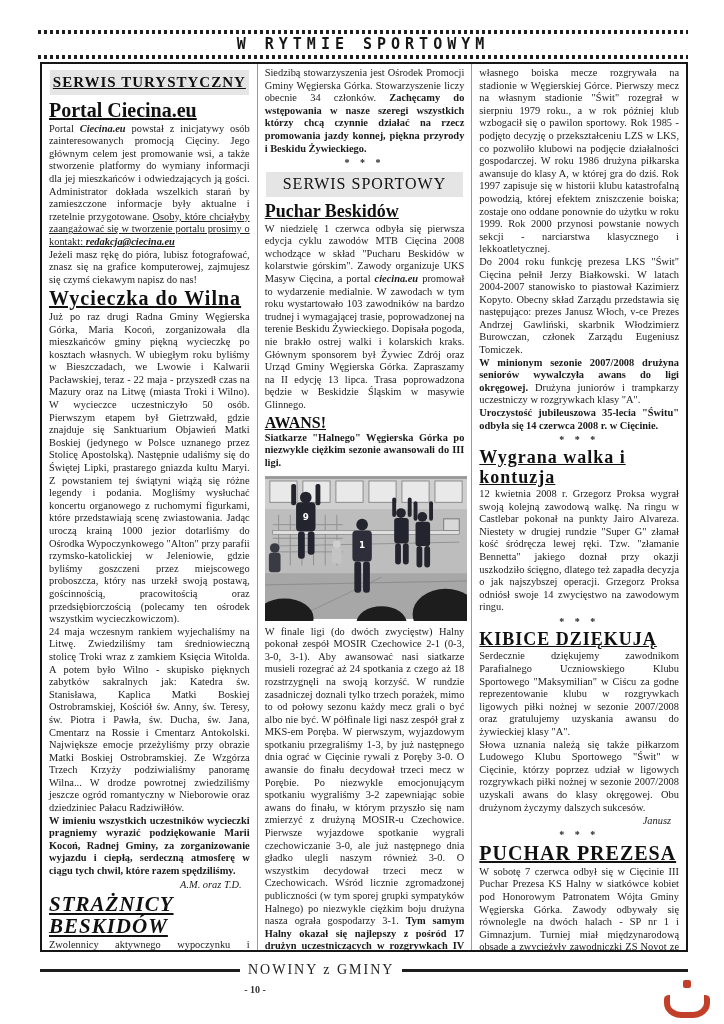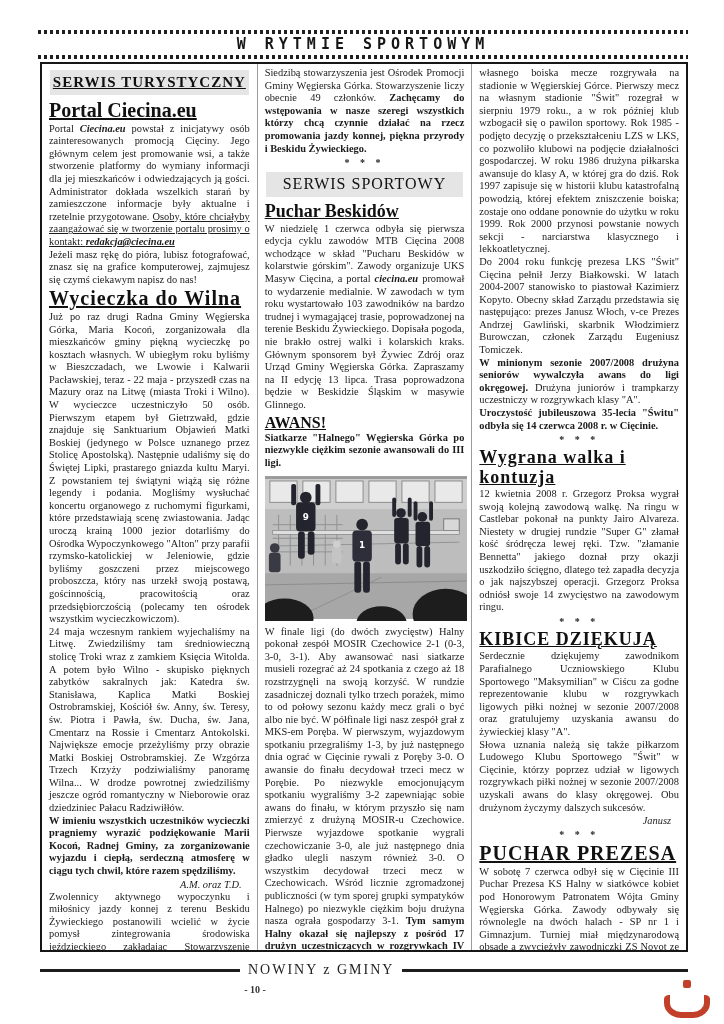--- a/index.html
+++ b/index.html
@@ -78,25 +78,26 @@
     <h2 class="t-xl">Portal Ciecina.eu</h2>
     <p><span>Portal </span><span class="bi">Ciecina.eu</span><span> powstał z inicjatywy osób zainteresowanych promocją Cięciny. Jego głównym celem jest promowanie wsi, a także stworzenie platformy do wymiany informacji dla jej mieszkańców i odwiedzających ją gości. Administrator dokłada wszelkich starań by zamieszczone informacje były aktualne i rzetelnie przygotowane. </span><span class="ul">Osoby, które chciałyby zaangażować się w tworzenie portalu prosimy o kontakt: </span><span class="bi ul">redakcja@ciecina.eu</span></p>
     <p>Jeżeli masz rękę do pióra, lubisz fotografować, znasz się na grafice komputerowej, zajmujesz się czymś ciekawym napisz do nas!</p>
 
     <h2 class="t-xl spaced">Wycieczka do Wilna</h2>
     <p>Już po raz drugi Radna Gminy Węgierska Górka, Maria Kocoń, zorganizowała dla mieszkańców gminy piękną wycieczkę po kosztach własnych. W ubiegłym roku byliśmy w Bieszczadach, we Lwowie i Kalwarii Pacławskiej, teraz - 22 maja - przyszedł czas na Mazury oraz na Litwę (miasta Troki i Wilno). W wycieczce uczestniczyło 50 osób. Pierwszym etapem był Gietrzwałd, gdzie znajduje się Sanktuarium Objawień Matki Boskiej (jedynego w Polsce uznanego przez Stolicę Apostolską). Następnie udaliśmy się do Świętej Lipki, prastarego gniazda kultu Maryi. Z powstaniem tej świątyni wiążą się różne legendy i podania. Mogliśmy wysłuchać koncertu organowego z ruchomymi figurkami, które przedstawiają scenę zwiastowania. Jadąc uroczą krainą 1000 jezior dotarliśmy do Ośrodka Wypoczynkowego "Alton" przy parafii rzymsko-katolickiej w Jeleniowie, gdzie byliśmy goszczeni przez miejscowego proboszcza, który nas urzekł swoją postawą, gościnnością, pracowitością oraz przedsiębiorczością (polecamy ten ośrodek wszystkim wycieczkowiczom).</p>
     <p>24 maja wczesnym rankiem wyjechaliśmy na Litwę. Zwiedziliśmy tam średniowieczną stolicę Troki wraz z zamkiem Księcia Witolda. A potem było Wilno - skupisko pięknych zabytków sakralnych jak: Katedra św. Stanisława, Kaplica Matki Boskiej Ostrobramskiej, Kościół św. Anny, św. Teresy, św. Piotra i Pawła, św. Ducha, św. Jana, Cmentarz na Rossie i Cmentarz Antokolski. Największe emocje przeżyliśmy przy obrazie Matki Boskiej Ostrobramskiej. Ze Wzgórza Trzech Krzyży podziwialiśmy panoramę Wilna... W drodze powrotnej zwiedziliśmy jeszcze ogród romantyczny w Nieborowie oraz dziedziniec Pałacu Radziwiłłów.</p>
     <p class="b">W imieniu wszystkich uczestników wycieczki pragniemy wyrazić podziękowanie Marii Kocoń, Radnej Gminy, za zorganizowanie wyjazdu i ciepłą, serdeczną atmosferę w ciągu tych chwil, które razem spędziliśmy.</p>
     <span class="sig">A.M. oraz T.D.</span>
 
+    <h2 class="italic">STRAŻNICY BESKIDÓW</h2>
     <p><span>Zwolennicy aktywnego wypoczynku i miłośnicy jazdy konnej z terenu Beskidu Żywieckiego postanowili wcielić w życie pomysł zintegrowania środowiska jeździeckiego zakładając Stowarzyszenie Miłośników Koni i Przyrody pod nazwą </span></p>
   </div>
 
   <div class="col">
-    <p><span>Siedzibą stowarzyszenia jest Ośrodek Promocji Gminy Węgierska Górka. Stowarzyszenie liczy obecnie 49 członków. </span><span class="b">Zachęcamy do wstępowania w nasze szeregi wszystkich którzy chcą czynnie działać na rzecz promowania jazdy konnej, piękna przyrody i Beskidu Żywieckiego.</span></p>
+    <p><span>Siedzibą stowarzyszenia jest Ośrodek Promocji Gminy Węgierska Górka. Stowarzyszenie liczy obecnie 34 członków. </span><span class="b">Zachęcamy do wstępowania w nasze szeregi wszystkich którzy chcą czynnie działać na rzecz promowania jazdy konnej, piękna przyrody i Beskidu Żywieckiego.</span></p>
     <div class="stars">* * *</div>
 
     <div class="banner plain">
       <span class="banner-text">SERWIS SPORTOWY</span>
     </div>
 
     <h2 class="t-l">Puchar Beskidów</h2>
     <p><span>W niedzielę 1 czerwca odbyła się pierwsza edycja cyklu zawodów MTB Cięcina 2008 wchodzące w skład "Pucharu Beskidów w kolarstwie górskim". Zawody organizuje UKS Masyw Cięcina, a portal </span><span class="bi">ciecina.eu</span><span> promował to wydarzenie medialnie. W zawodach w tym roku wystartowało 103 zawodników na bardzo trudnej i wymagającej trasie, poprowadzonej na terenie Beskidu Żywieckiego. Dopisała pogoda, nie brakło ostrej walki i kolarskich kraks. Głównym sponsorem był Żywiec Zdrój oraz Urząd Gminy Węgierska Górka. Zapraszamy na II edycję 13 lipca. Trasa poprowadzona będzie w Beskidzie Śląskim w masywie Glinnego.</span></p>
 
     <h2 class="t-m">AWANS!</h2>

